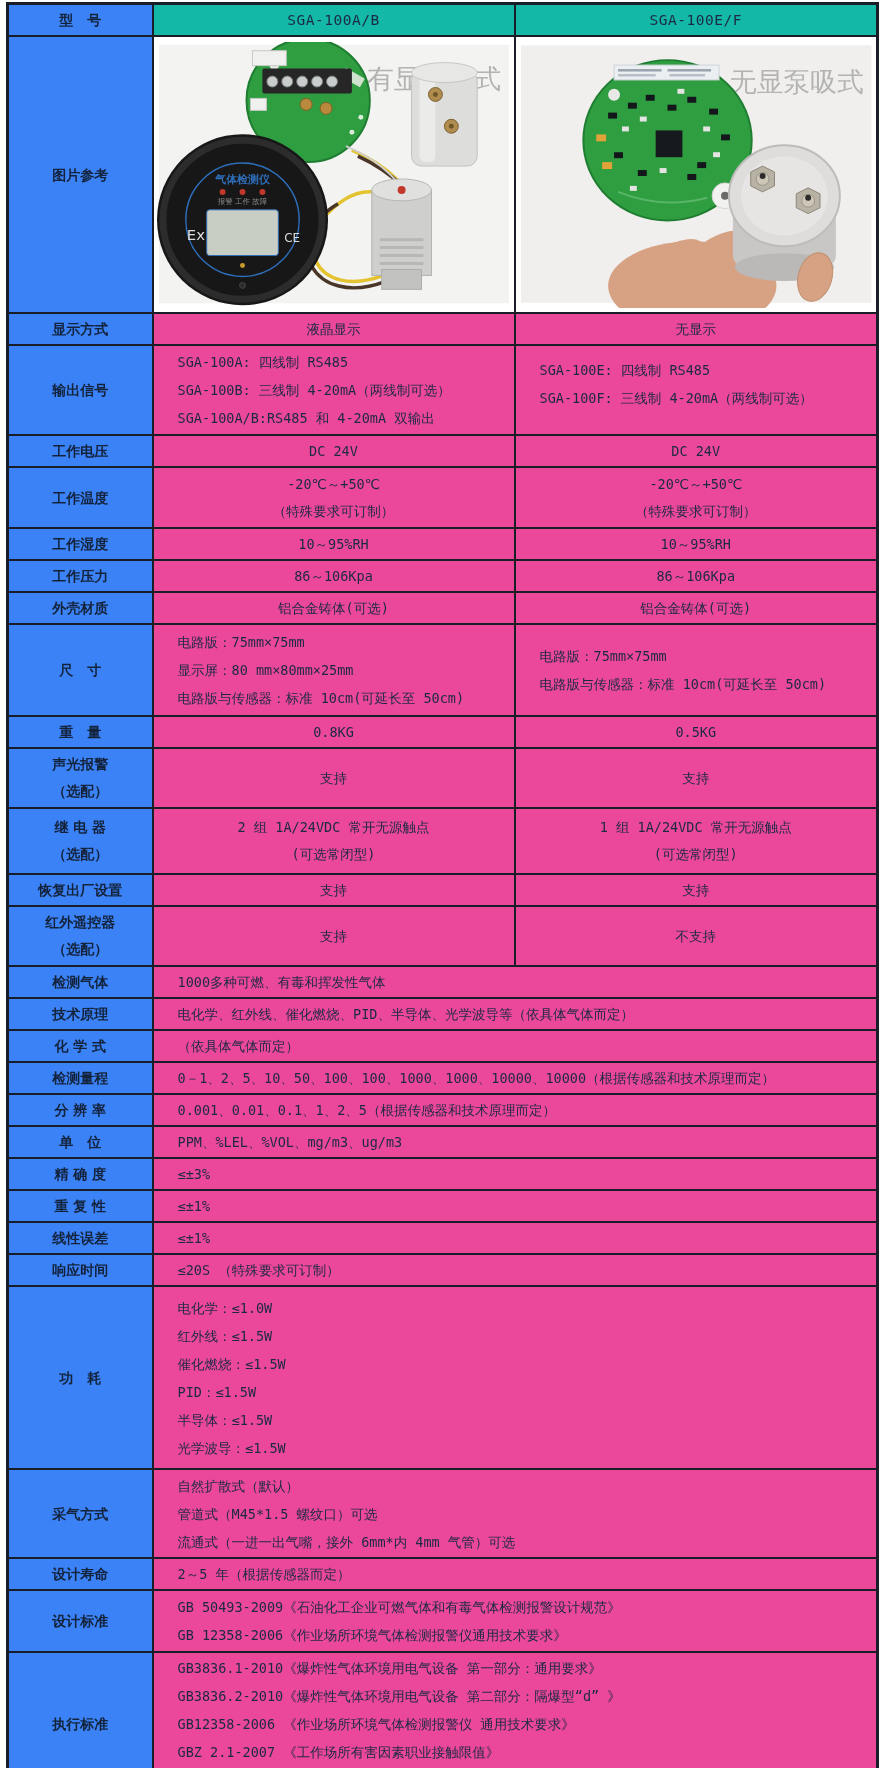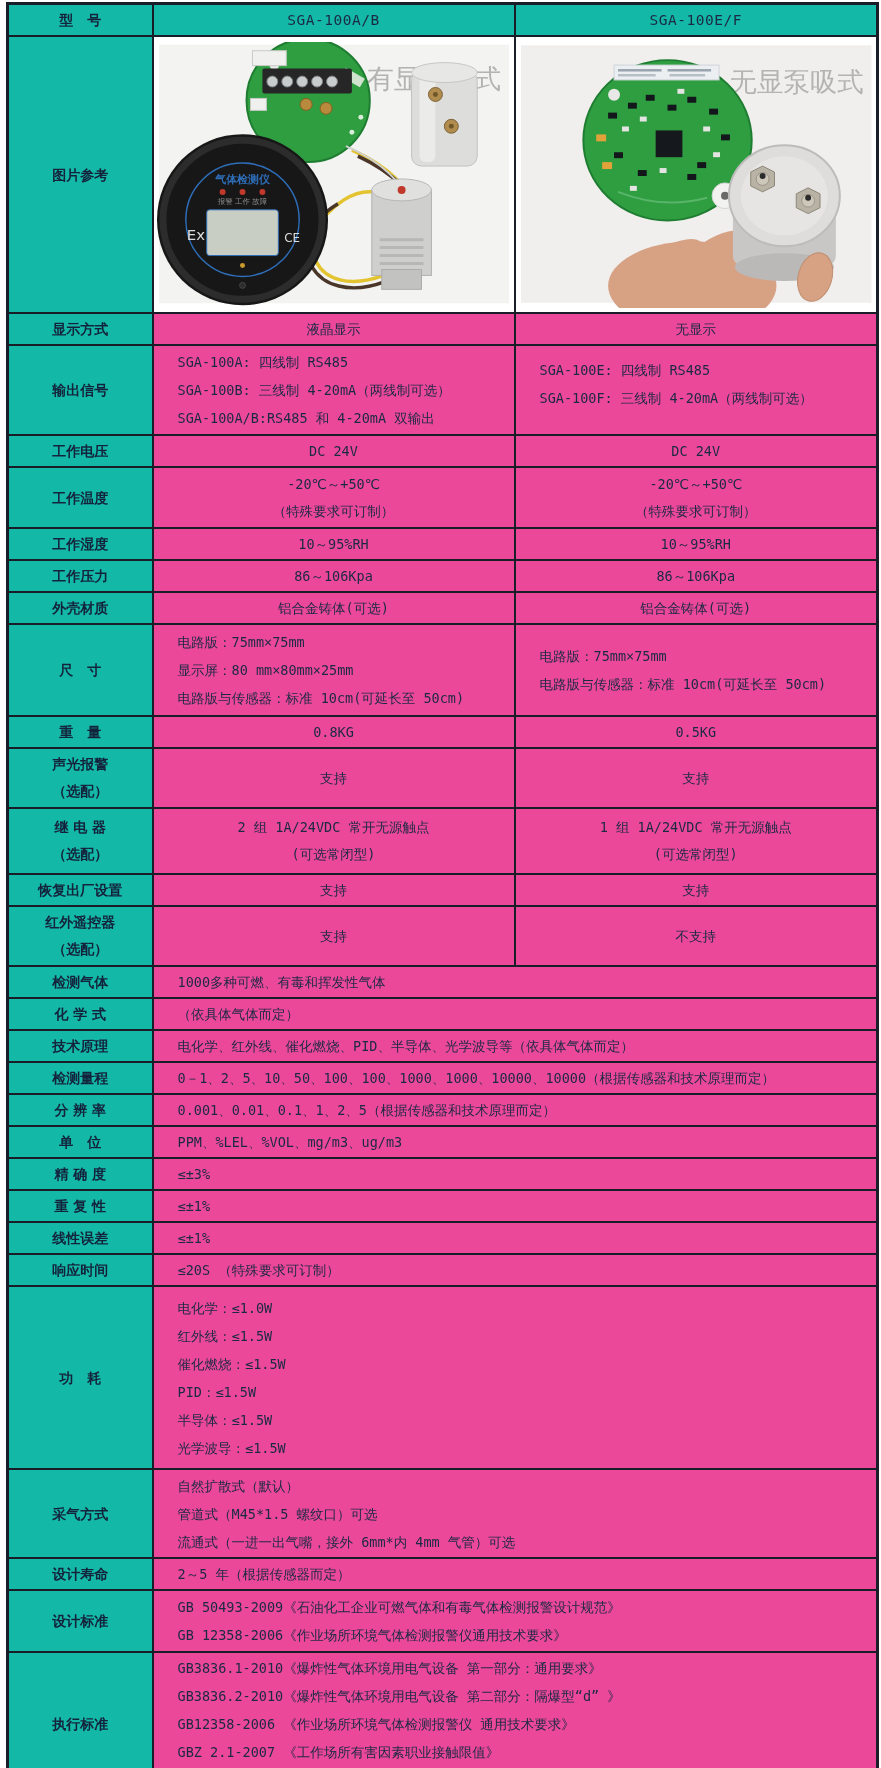--- a/index.html
+++ b/index.html
@@ -4,21 +4,21 @@
 <style>
   html,body{margin:0;padding:0;background:#ffffff;}
   body{width:881px;font-family:"DejaVu Sans","Liberation Sans",sans-serif;color:#1b2a44;}
   .wrap{margin:2px 5px 10px 6px;}
   table.spec{border-collapse:collapse;width:870px;table-layout:fixed;border:3px solid #181d28;}
   col.c-label{width:145px;}
   col.c-a{width:362px;}
   col.c-b{width:363px;}
   td{border:2px solid #181d28;vertical-align:middle;text-align:center;padding:1px 2px;
      font-size:13.5px;line-height:27px;overflow:hidden;}
-  td.lab{background:#14b8a6;font-weight:bold;font-size:14px;color:#14233c;line-height:26px;padding:2px 1px;}
+  td.lab{background:#3b82f6;font-weight:bold;font-size:14px;color:#14233c;line-height:26px;padding:2px 1px;}
   td.val{background:#ec4899;font-family:"DejaVu Sans Mono","DejaVu Sans",sans-serif;}
   tr.hdr td.val{background:#14b8a6;font-size:14.5px;letter-spacing:.5px;}
   td.left{text-align:left;padding-left:24px;}
   td.photo{background:#ffffff;padding:3px;}
   .ln{line-height:28px;white-space:nowrap;}
   .ln2{line-height:27px;}
   svg{display:block;}
 </style>
 </head>
 <body>
@@ -293,28 +293,28 @@
   </td>
   <td class="val">支持</td>
   <td class="val">不支持</td>
 </tr>
 
 <tr style="height:31px;">
   <td class="lab">检测气体</td>
   <td class="val left" colspan="2">1000多种可燃、有毒和挥发性气体</td>
 </tr>
 
-<tr style="height:30px;">
-  <td class="lab">化 学 式</td>
-  <td class="val left" colspan="2">（依具体气体而定）</td>
-</tr>
-
 <tr style="height:31px;">
   <td class="lab">技术原理</td>
   <td class="val left" colspan="2">电化学、红外线、催化燃烧、PID、半导体、光学波导等（依具体气体而定）</td>
+</tr>
+
+<tr style="height:30px;">
+  <td class="lab">化 学 式</td>
+  <td class="val left" colspan="2">（依具体气体而定）</td>
 </tr>
 
 <tr style="height:30px;">
   <td class="lab">检测量程</td>
   <td class="val left" colspan="2">0－1、2、5、10、50、100、100、1000、1000、10000、10000（根据传感器和技术原理而定）</td>
 </tr>
 
 <tr style="height:30px;">
   <td class="lab">分 辨 率</td>
   <td class="val left" colspan="2">0.001、0.01、0.1、1、2、5（根据传感器和技术原理而定）</td>

